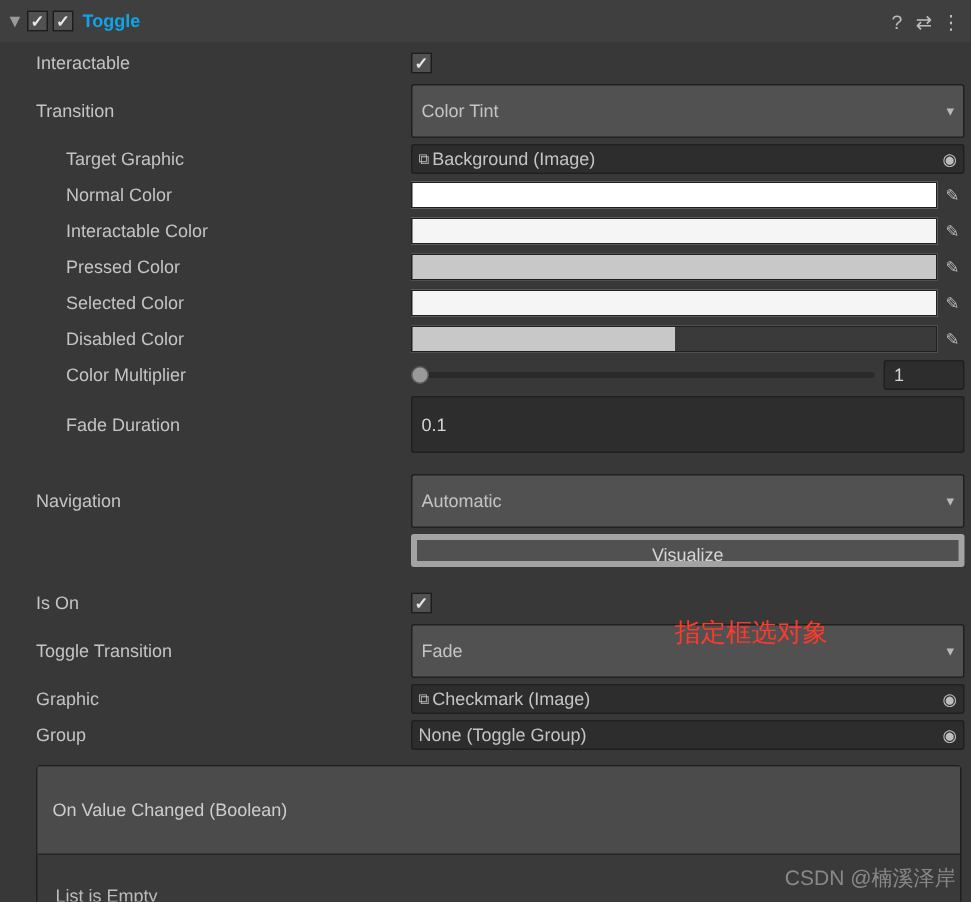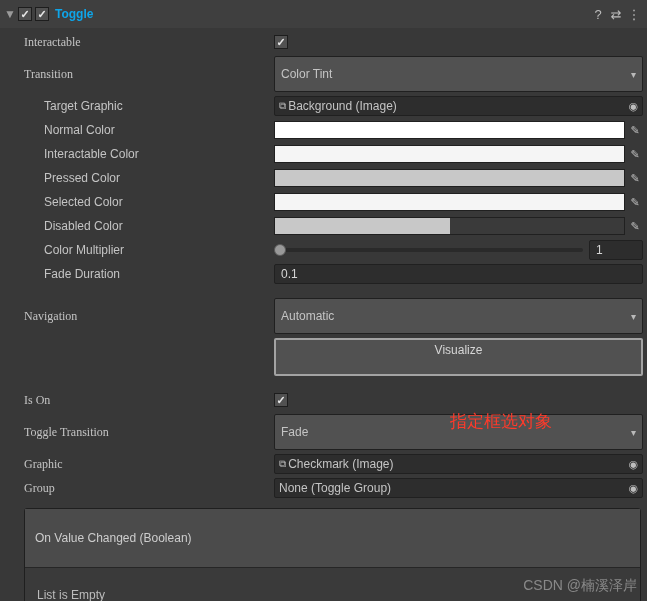--- a/index.html
+++ b/index.html
@@ -14,40 +14,40 @@
   .header .title { font-weight: bold; color: #0ea5e9; margin-left: 6px; }
   .header .grow { flex: 1; }
   .header .hicon { width: 18px; text-align: center; color: #bdbdbd; cursor: pointer; font-size: 13px; }
 
   
   .body { padding: 4px 4px 0 4px; }
   .row { display: flex; align-items: center; min-height: 20px; margin-bottom: 4px; }
   .indent1 { padding-left: 20px; }
   .indent2 { padding-left: 40px; }
   .label { width: 250px; flex-shrink: 0; color: #c4c4c4; }
-  .indent1 .label { width: 250px; font-family: Liberation Serif, serif; }
+  .indent1 .label { width: 250px; }
   .indent2 .label { width: 230px; }
   .field { flex: 1; display: flex; align-items: center; gap: 2px; }
 
   
   .dropdown { flex: 1; height: 36px; background: #515151; border: 1px solid #202020; border-radius: 2px; display: flex; align-items: center; padding: 0 6px; position: relative; cursor: pointer; }
   .dropdown::after { content: "▾"; position: absolute; right: 6px; color: #b9b9b9; font-size: 10px; }
   .objfield { flex: 1; height: 20px; background: #2d2d2d; border: 1px solid #202020; border-radius: 2px; display: flex; align-items: center; padding: 0 4px; position: relative; cursor: pointer; }
   .objicon { font-size: 10px; color: #bdbdbd; margin-right: 2px; }
   .objtarget { position: absolute; right: 4px; color: #bdbdbd; font-size: 11px; }
-  .textinput { flex: 1; height: 20px; background: #2d2d2d; border: 1px solid #202020; border-radius: 2px; color: #d6d6d6; padding: 0 6px; outline: none; font-size: 12px; }
+  .textinput { flex: 1; height: 38px; background: #2d2d2d; border: 1px solid #202020; border-radius: 2px; color: #d6d6d6; padding: 0 6px; outline: none; font-size: 12px; }
   .colorswatch { flex: 1; height: 18px; border: 1px solid #202020; cursor: pointer; position: relative; }
   .eyedrop { width: 16px; height: 18px; display: flex; align-items: center; justify-content: center; color: #bdbdbd; cursor: pointer; font-size: 11px; }
   .slider-wrap { flex: 1; display: flex; align-items: center; gap: 6px; }
   .slider { flex: 1; position: relative; height: 18px; display: flex; align-items: center; cursor: pointer; }
   .slider-track { height: 4px; background: #2a2a2a; border-radius: 2px; width: 100%; position: relative; }
   .slider-handle { position: absolute; top: 50%; transform: translate(-50%, -50%); width: 12px; height: 12px; border-radius: 50%; background: #999; border: 1px solid #5b5b5b; }
   .slider-num { width: 54px; height: 20px; background: #2d2d2d; border: 1px solid #202020; border-radius: 2px; color: #d6d6d6; padding: 0 6px; outline: none; font-size: 12px; }
 
-  .button-wide { flex: 1; height: 38px; background: #515151; border: 2px solid #a3a3a3; border-radius: 2px; text-align: center; line-height: 20px; color: #d6d6d6; cursor: pointer; }
+  .button-wide { flex: 1; height: 22px; background: #515151; border: 4px solid #a3a3a3; border-radius: 2px; text-align: center; line-height: 20px; color: #d6d6d6; cursor: pointer; }
 
   .annotation { position: absolute; color: #ff3a2a; font-size: 17px; font-weight: 500; pointer-events: none; }
 
   
   .eventbox { margin: 10px 2px 2px 20px; border: 1px solid #1f1f1f; border-radius: 3px; background: #3a3a3a; }
   .eventhead { background: #4b4b4b; padding: 22px 10px; border-bottom: 1px solid #262626; color: #cdcdcd; }
   .eventbody { padding: 20px 12px 24px 12px; color: #bcbcbc; }
   .plusminus { height: 20px; background: #444; border-top: 1px solid #262626; display: flex; justify-content: flex-end; align-items: center; padding-right: 8px; gap: 12px; color: #d6d6d6; }
   .plusminus span { cursor: pointer; padding: 0 4px; }
 

